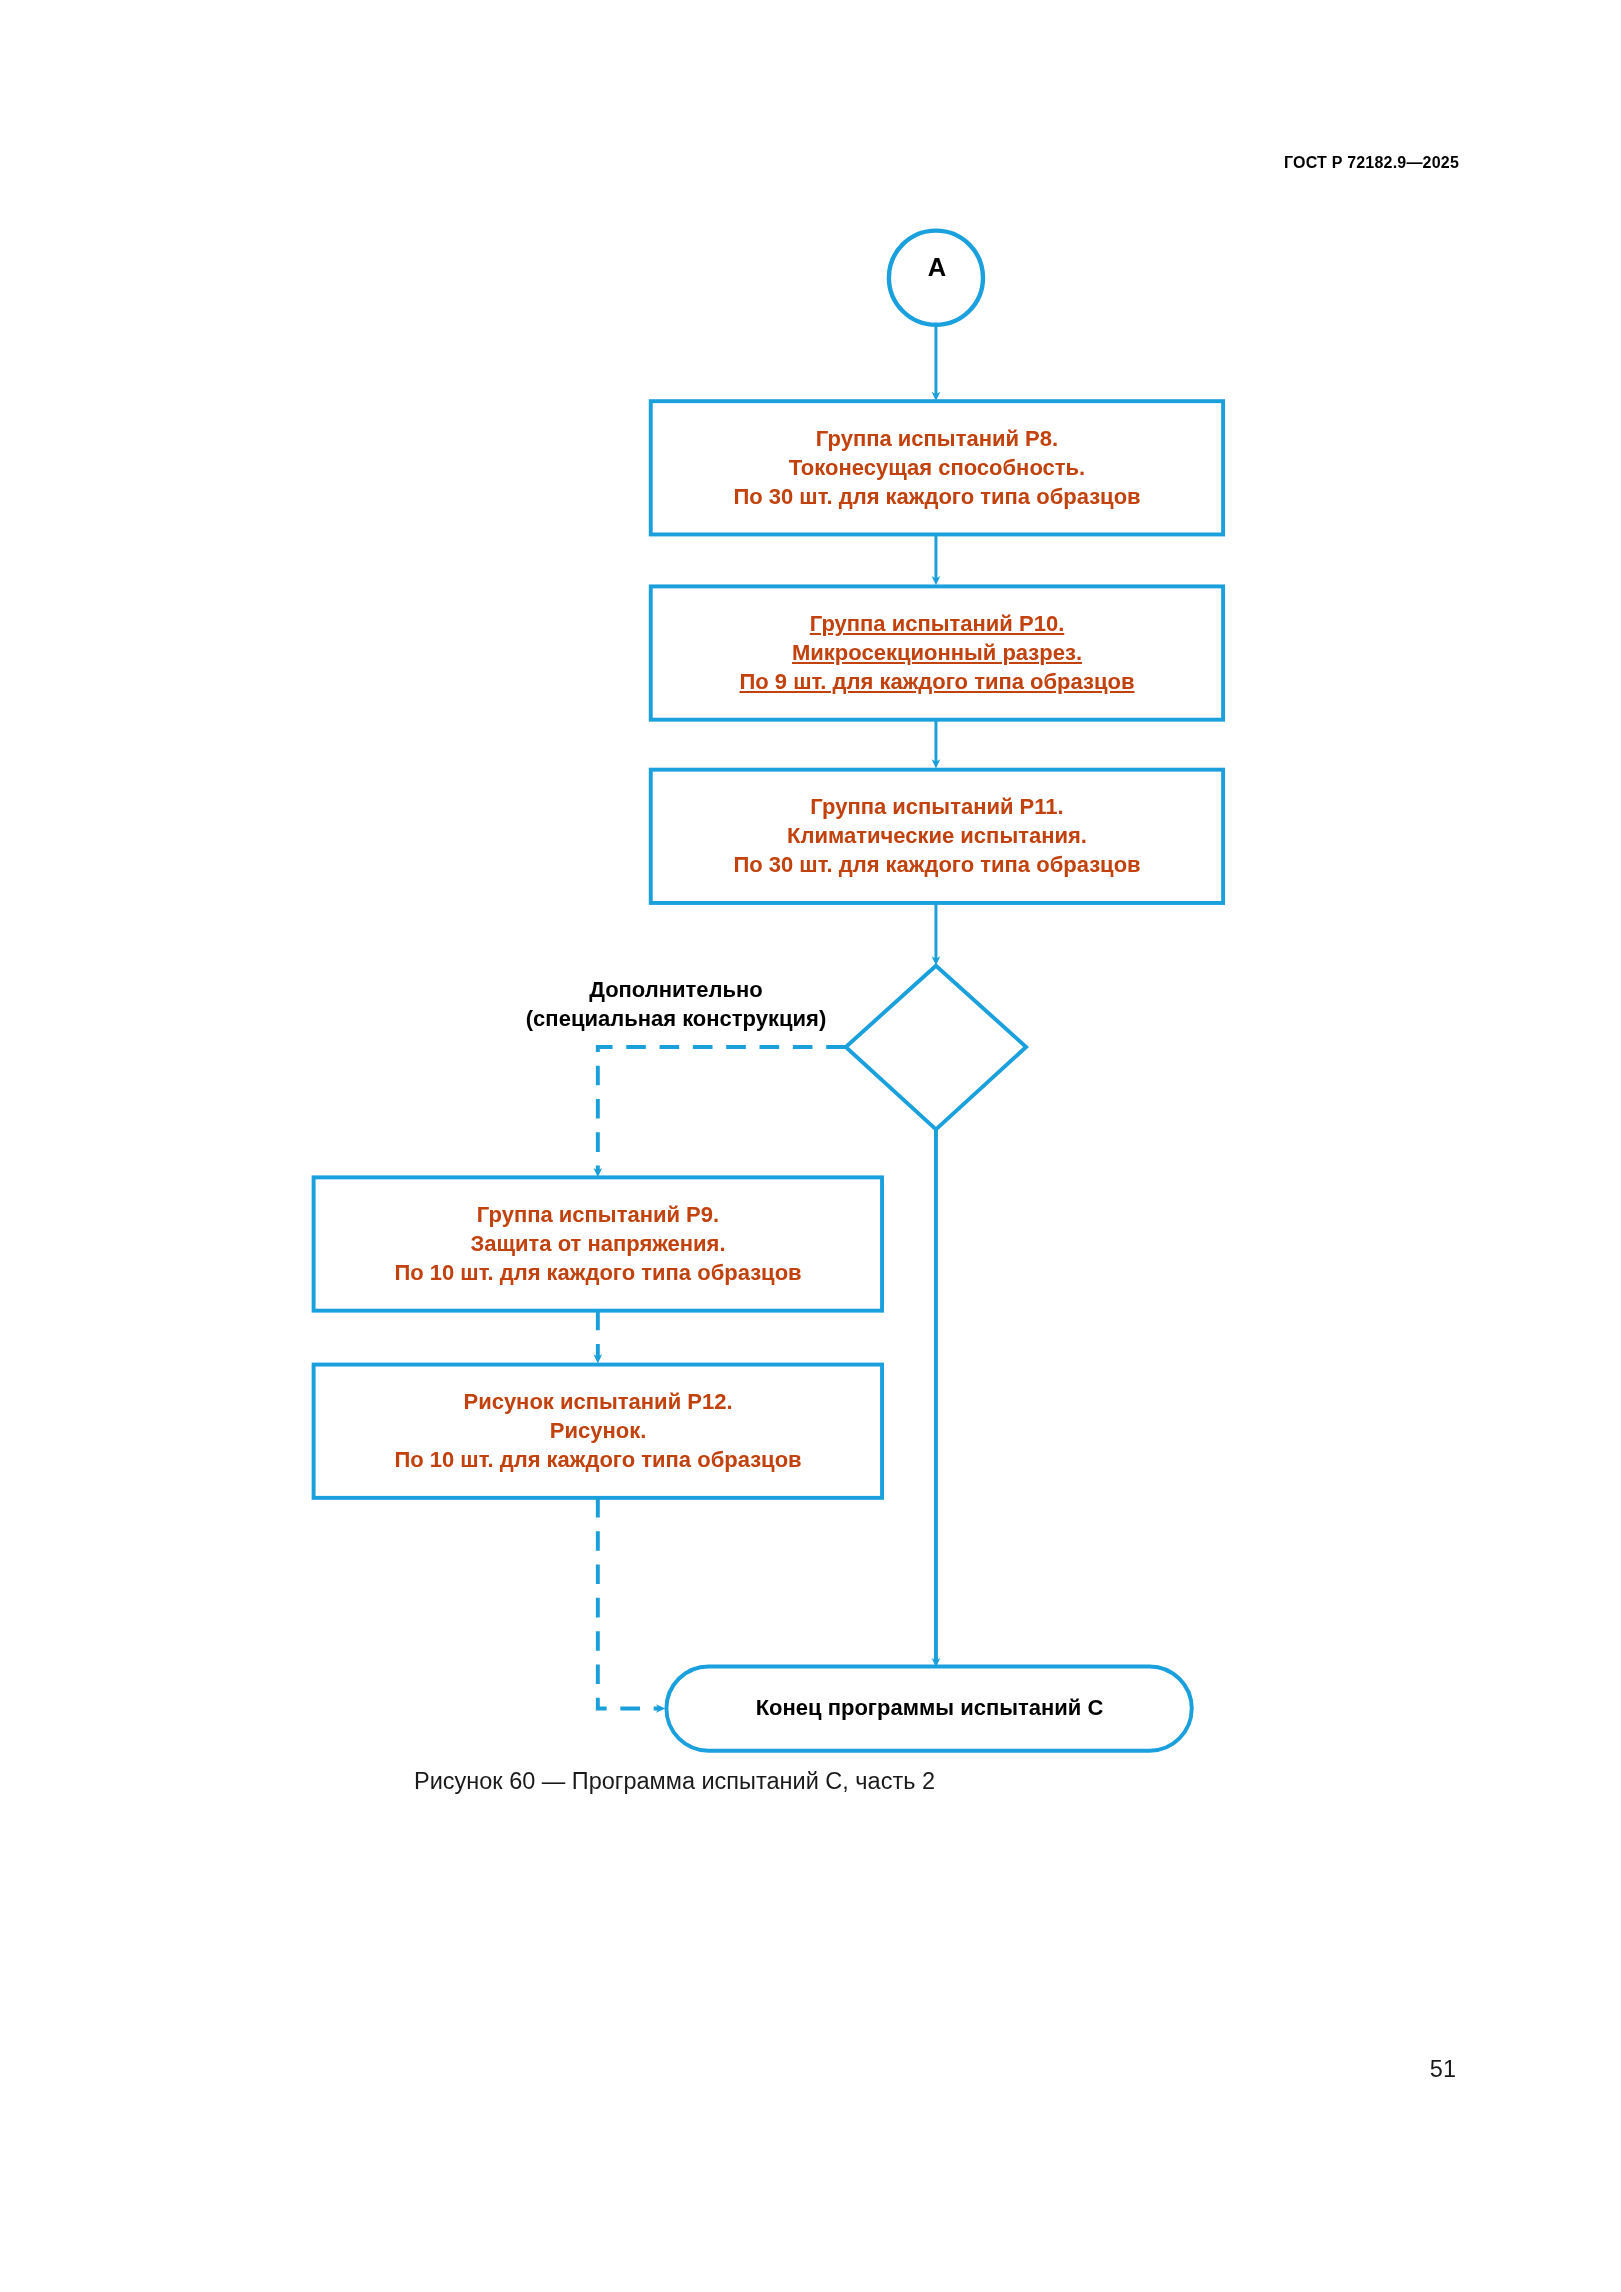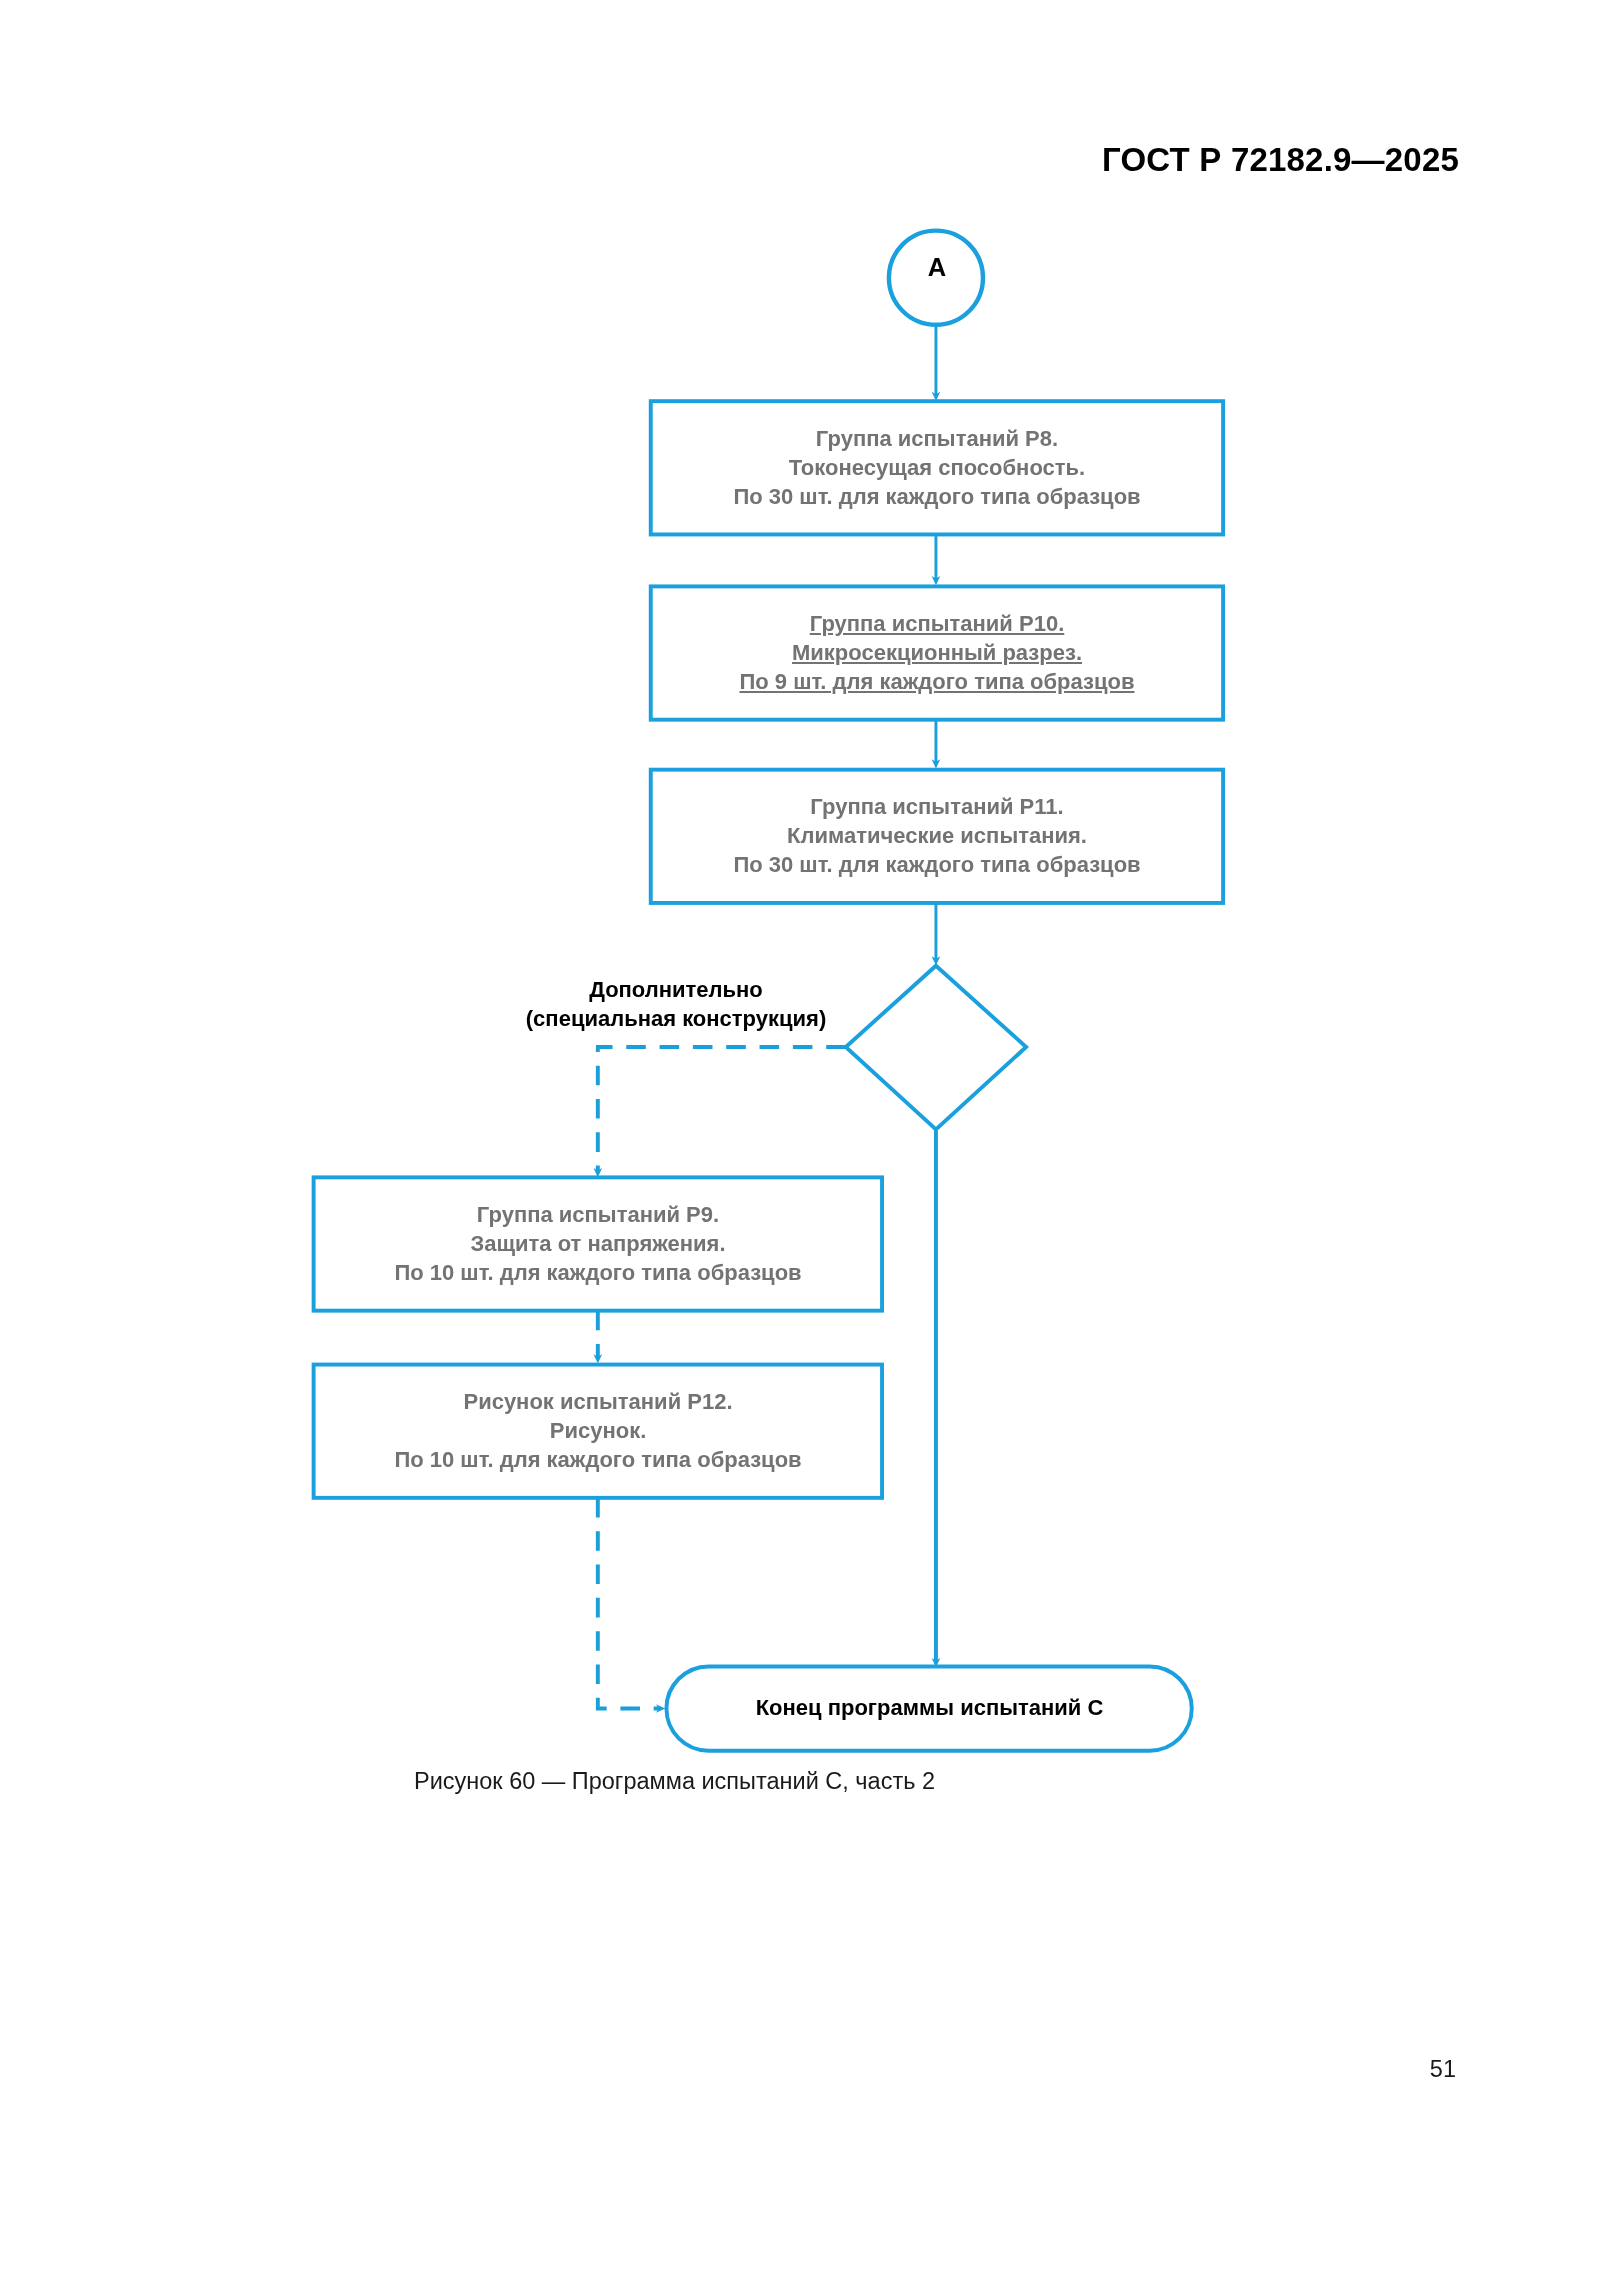--- a/index.html
+++ b/index.html
@@ -13,23 +13,23 @@
   }
   #page {
     position: relative;
     width: 1621px;
     height: 2293px;
     background: #ffffff;
     overflow: hidden;
   }
   #header-title {
     position: absolute;
-    top: 141px;
+    top: 154px;
     right: 162px;
-    font-size: 33px;
+    font-size: 16px;
     font-weight: bold;
     letter-spacing: 0.2px;
     color: #000000;
     white-space: nowrap;
   }
   #figure-caption {
     position: absolute;
     top: 1768px;
     left: 0;
     width: 1349px;
@@ -52,21 +52,21 @@
   }
   .node-label {
     position: absolute;
     display: flex;
     flex-direction: column;
     align-items: center;
     justify-content: center;
     text-align: center;
     font-size: 22px;
     font-weight: bold;
-    color: #737373;
+    color: #c2410c;
     line-height: 1.32;
     pointer-events: none;
   }
   .node-label span { display: block; white-space: nowrap; }
   #connector-a-label {
     position: absolute;
     left: 888px;
     top: 253px;
     width: 98px;
     text-align: center;

